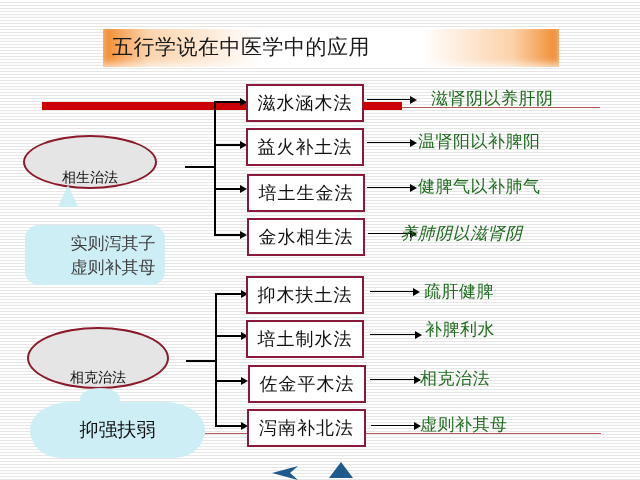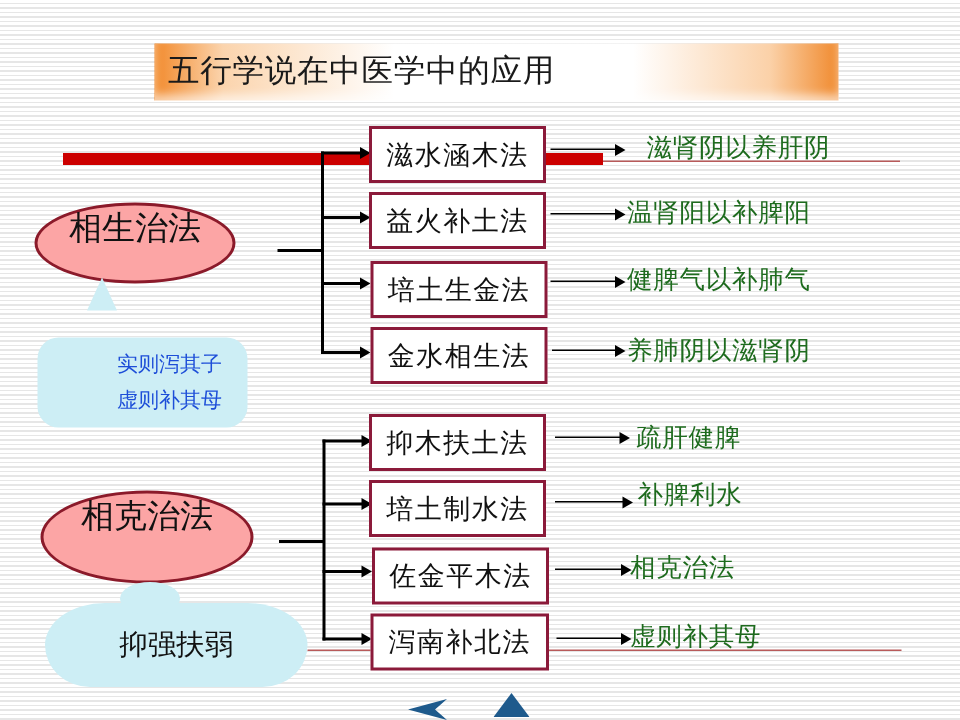--- a/index.html
+++ b/index.html
@@ -13,27 +13,27 @@
     left: 103px; top: 29px; width: 456px; height: 38px;
     background: linear-gradient(to right, #f28a2c 0%, #fbd4ad 10%, #ffffff 35%, #ffffff 70%, #fbd1a8 90%, #f08a2e 100%);
     box-shadow: inset 0 -4px 6px rgba(255,255,255,0.6);
   }
   .title-text {
     left: 112px; top: 33px; font-size: 21px; color: #1a1a1a; letter-spacing: 0.5px;
   }
   .red-bar { left: 42px; top: 102px; width: 360px; height: 8px; background: #cc0000; }
   .thin-line { height: 1px; background: #b85a5a; }
   .ellipse {
-    border: 2px solid #8b1a2a; border-radius: 50%; background: #fca5a5;
-    display: flex; align-items: flex-start; justify-content: center;
-    font-size: 22px; color: #111;
+    border: 2px solid #8b1a2a; border-radius: 50%; background: #e5e5e5;
+    display: flex; align-items: flex-end; justify-content: center;
+    font-size: 14px; color: #111;
   }
   .callout {
     background: #cdeef5; border-radius: 14px;
-    font-size: 14px; color: #1d4ed8; text-align: center; line-height: 24px; padding-left: 36px;
+    font-size: 17px; color: #404040; text-align: center; line-height: 24px; padding-left: 36px;
   }
   .cloud {
     background: #cdeef5; border-radius: 50% / 50%;
     display: flex; align-items: center; justify-content: center;
     font-size: 19px; color: #111;
   }
   .method-box {
     border: 2px solid #8b1a3a; background: #ffffff;
     display: flex; align-items: center; justify-content: center;
     font-size: 18px; color: #111; letter-spacing: 1px;
@@ -96,21 +96,21 @@
 <div class="abs line" style="left:367px; top:142px; width:45px; height:1px;"></div>
 <div class="abs arrowhead" style="left:410px; top:139px;"></div>
 <div class="abs line" style="left:367px; top:187px; width:45px; height:1px;"></div>
 <div class="abs arrowhead" style="left:410px; top:184px;"></div>
 <div class="abs line" style="left:368px; top:233px; width:44px; height:1px;"></div>
 <div class="abs arrowhead" style="left:410px; top:230px;"></div>
 
 <div class="abs result-text" style="left:418px; top:87px;margin-left:13px;">滋肾阴以养肝阴</div>
 <div class="abs result-text" style="left:418px; top:130px;">温肾阳以补脾阳</div>
 <div class="abs result-text" style="left:418px; top:175px;">健脾气以补肺气</div>
-<div class="abs result-text" style="left:418px; top:222px;">养肺阴以滋肾阴</div>
+<div class="abs result-text" style="left:400px; top:222px;font-style:italic;">养肺阴以滋肾阴</div>
 
 <div class="abs ellipse" style="left:27px; top:327px; width:138px; height:58px;">
   <span>相克治法</span>
 </div>
 <div class="abs cloud" style="left:30px; top:402px; width:175px; height:56px; border-radius:40px 40px 30px 30px / 28px 28px 28px 28px;">
   <span>抑强扶弱</span>
 </div>
 <div class="abs" style="left:80px; top:388px; width:40px; height:22px; border-radius:50%; background:#cdeef5;"></div>
 
 <div class="abs line" style="left:186px; top:360px; width:30px; height:2px;"></div>

